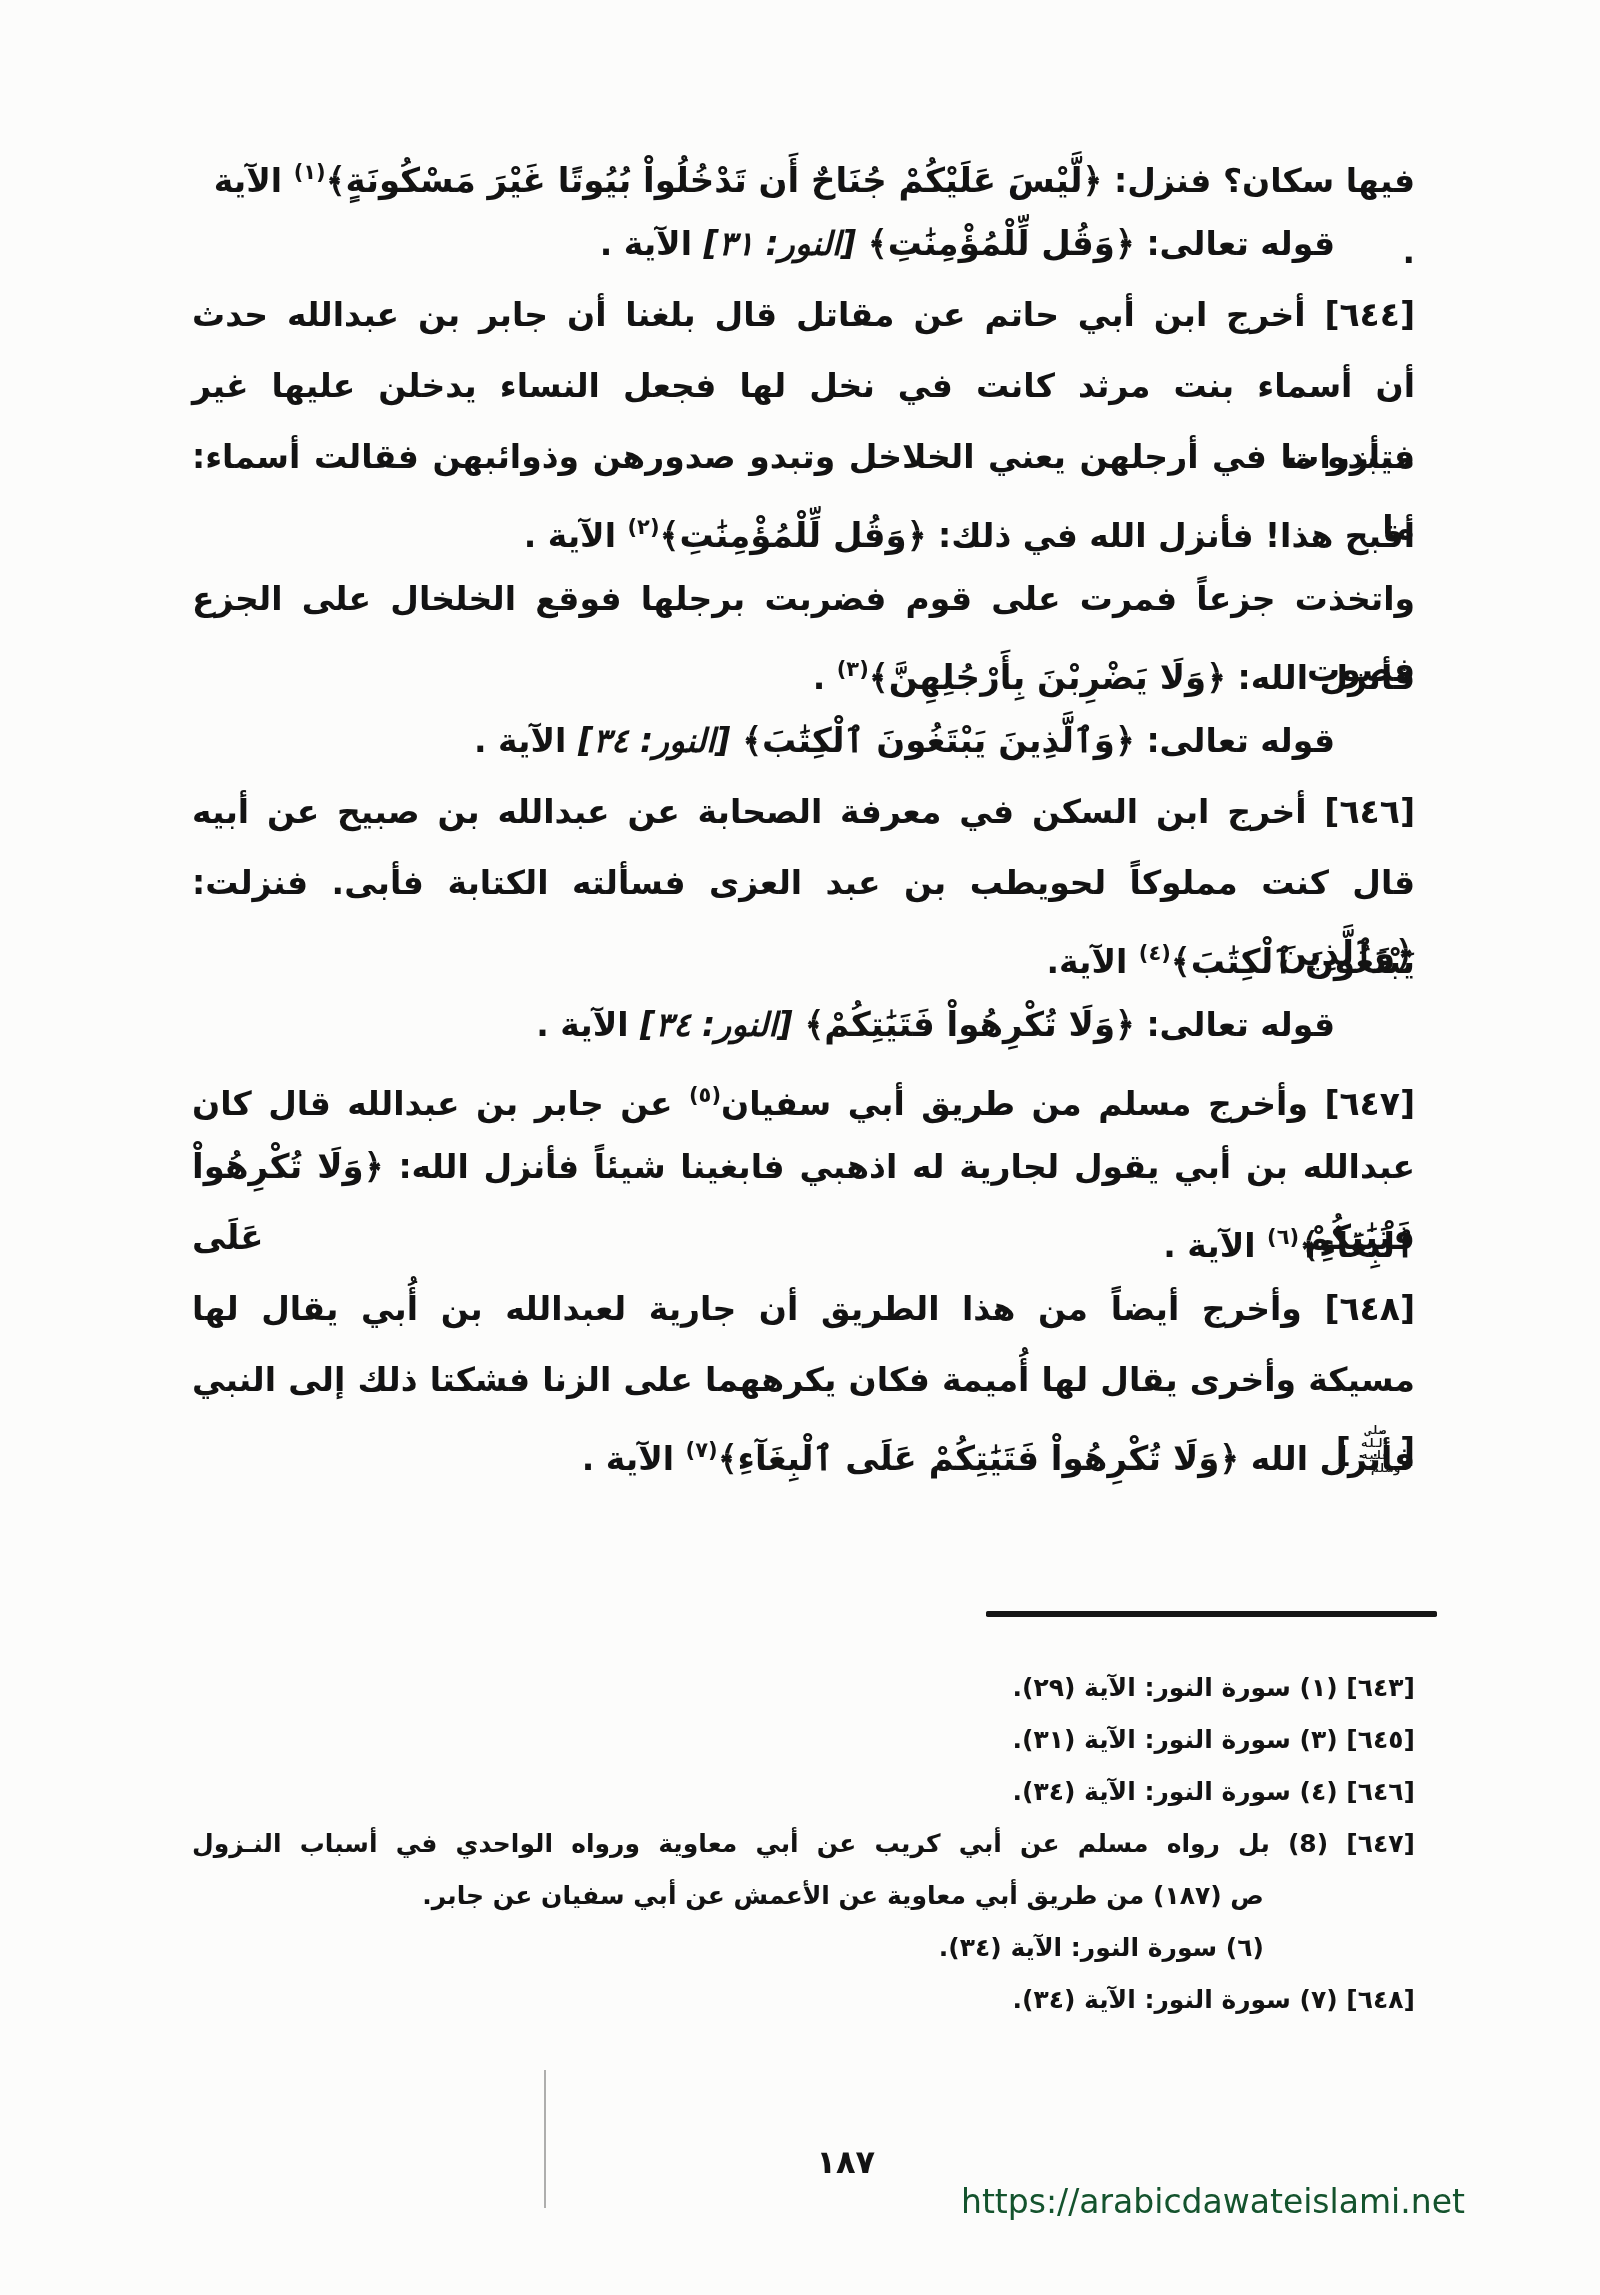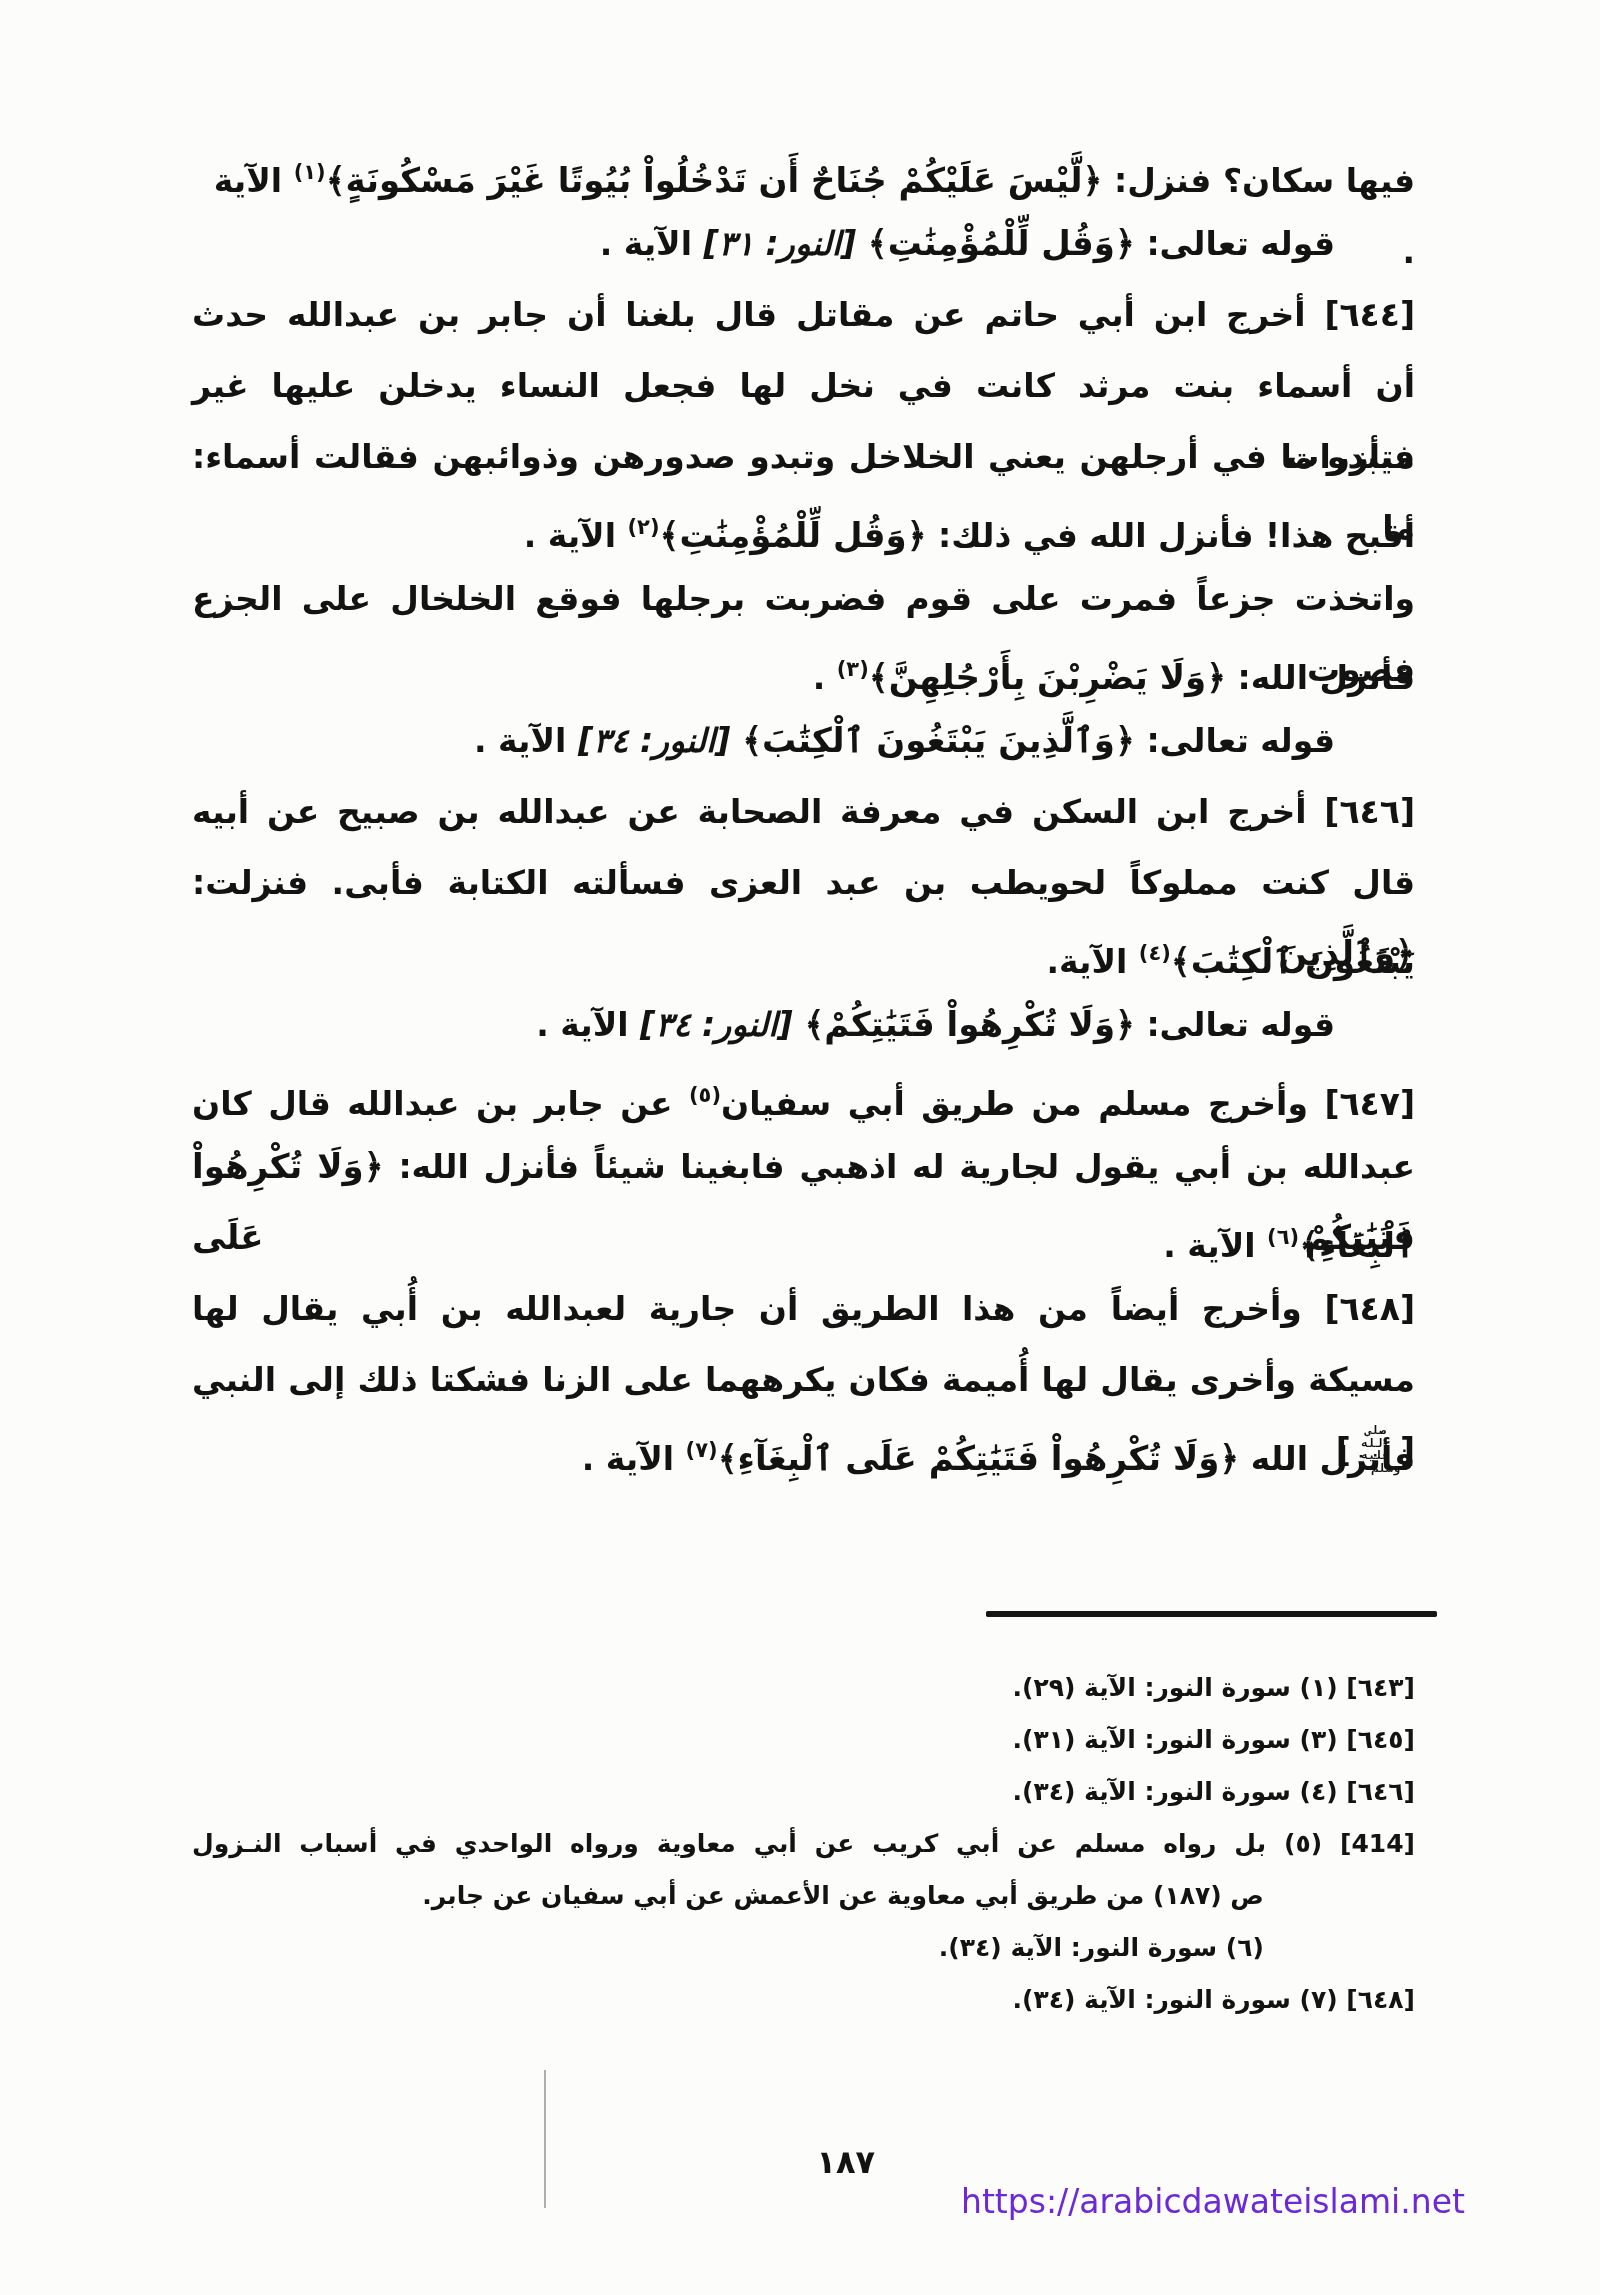--- a/index.html
+++ b/index.html
@@ -50,21 +50,21 @@
   .footnotes .line{ height:52px; line-height:52px; }
   
   .pagenum{
     position:absolute; top:2137px; left:766px; width:109px;
     font-size:32px; font-weight:700; text-align:right;
     line-height:50px;
   }
   .watermark{
     position:absolute; top:2182px; left:961px;
     direction:ltr; unicode-bidi:embed;
-    font-size:33px; font-weight:400; color:#6d28d9;
+    font-size:33px; font-weight:400; color:#14532d;
     letter-spacing:0px; white-space:nowrap;text-align:right;
   }
   .artifact-v{
     position:absolute; left:544px; top:2070px;
     width:1.7px; height:138px; background:#9a9a9a; opacity:.8;
   }
 </style>
 </head>
 <body>
 
@@ -91,21 +91,21 @@
       <div class="line just"><span class="t">مسيكة وأخرى يقال لها أُميمة فكان يكرههما على الزنا فشكتا ذلك إلى النبي [</span><span class="pbuh">صلى الله عليه وسلم</span><span class="t">]</span></div>
       <div class="line end"><span class="t">فأنزل الله </span><span class="verse">﴿وَلَا تُكْرِهُواْ فَتَيَٰتِكُمْ عَلَى ٱلْبِغَآءِ﴾</span><span class="sup">(٧)</span><span class="t"> الآية .</span></div>
     </div>
 
   <div class="separator"></div>
 
   <div class="footnotes">
       <div class="line f"><span class="t">[٦٤٣] (١) سورة النور: الآية (٢٩).</span></div>
       <div class="line f"><span class="t">[٦٤٥] (٣) سورة النور: الآية (٣١).</span></div>
       <div class="line f"><span class="t">[٦٤٦] (٤) سورة النور: الآية (٣٤).</span></div>
-      <div class="line just"><span class="t">[414] (٥) بل رواه مسلم عن أبي كريب عن أبي معاوية ورواه الواحدي في أسباب النـزول</span></div>
+      <div class="line just"><span class="t">[٦٤٧] (8) بل رواه مسلم عن أبي كريب عن أبي معاوية ورواه الواحدي في أسباب النـزول</span></div>
       <div class="line find"><span class="t">ص (١٨٧) من طريق أبي معاوية عن الأعمش عن أبي سفيان عن جابر.</span></div>
       <div class="line find"><span class="t">(٦) سورة النور: الآية (٣٤).</span></div>
       <div class="line f"><span class="t">[٦٤٨] (٧) سورة النور: الآية (٣٤).</span></div>
     </div>
 
   <div class="pagenum">١٨٧</div>
 
   <div class="watermark">https://arabicdawateislami.net</div>
 
   <div class="artifact-v"></div>

